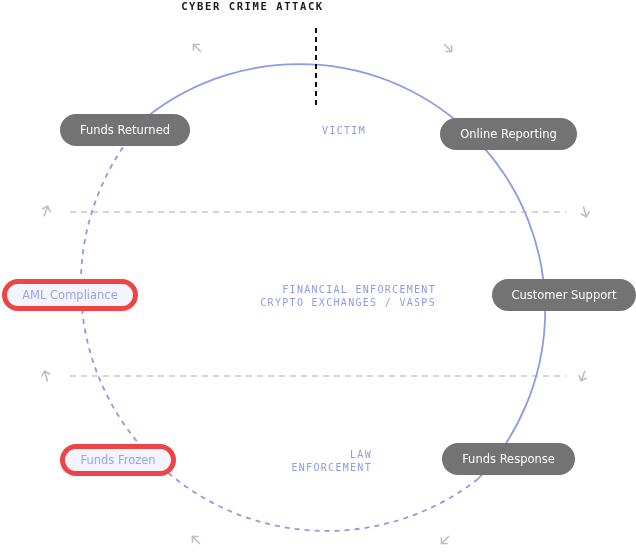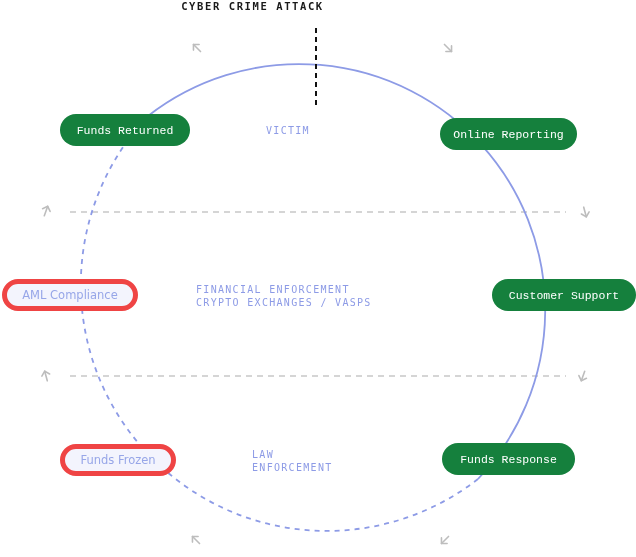--- a/index.html
+++ b/index.html
@@ -4,31 +4,31 @@
   <style>
     html, body { margin: 0; padding: 0; background: #ffffff; }
     body { width: 636px; height: 557px; position: relative; overflow: hidden; font-family: "Liberation Sans", sans-serif; }
     #diagram { position: absolute; left: 0; top: 0; width: 636px; height: 557px; }
     .title {
       position: absolute; left: 0; width: 505px; top: 0; text-align: center;
       font-family: "DejaVu Sans Mono", monospace; font-weight: bold; font-size: 10.5px;
       letter-spacing: 1.6px; color: #1a1a1a;
     }
     .zone-label {
-      position: absolute; text-align: left;
+      position: absolute; text-align: right;
       font-family: "DejaVu Sans Mono", monospace; font-size: 10px; letter-spacing: 1.3px;
       color: #8d9be6; line-height: 13px; white-space: pre;
     }
     .pill {
       position: absolute; height: 32px; border-radius: 16px;
       display: flex; align-items: center; justify-content: center;
       font-family: "DejaVu Sans", sans-serif; font-size: 11.5px; white-space: nowrap;
       box-sizing: border-box; cursor: pointer;
     }
-    .pill.active { background: #15803d; color: #ffffff; font-family: Liberation Mono, monospace; }
+    .pill.active { background: #737373; color: #ffffff; }
     .pill.inactive { background: #f3f4fd; color: #97a6e8; border: 5px solid #ef4444; }
   </style>
 </head>
 <body>
 
 <svg id="diagram" width="636" height="557" viewBox="0 0 636 557">
 
   <line x1="70" y1="212" x2="566" y2="212" stroke="#c8c8c8" stroke-width="1.5" stroke-dasharray="6 5"></line>
   <line x1="70" y1="376" x2="566" y2="376" stroke="#c8c8c8" stroke-width="1.5" stroke-dasharray="6 5"></line>
 

